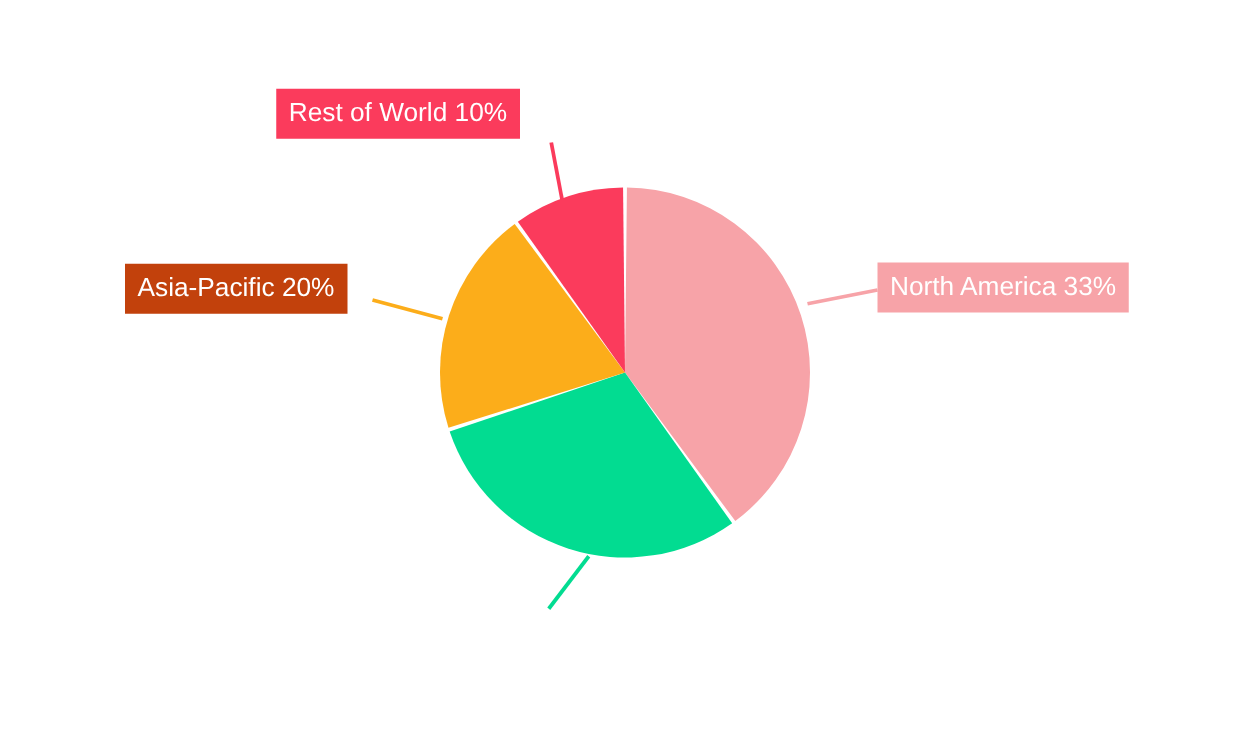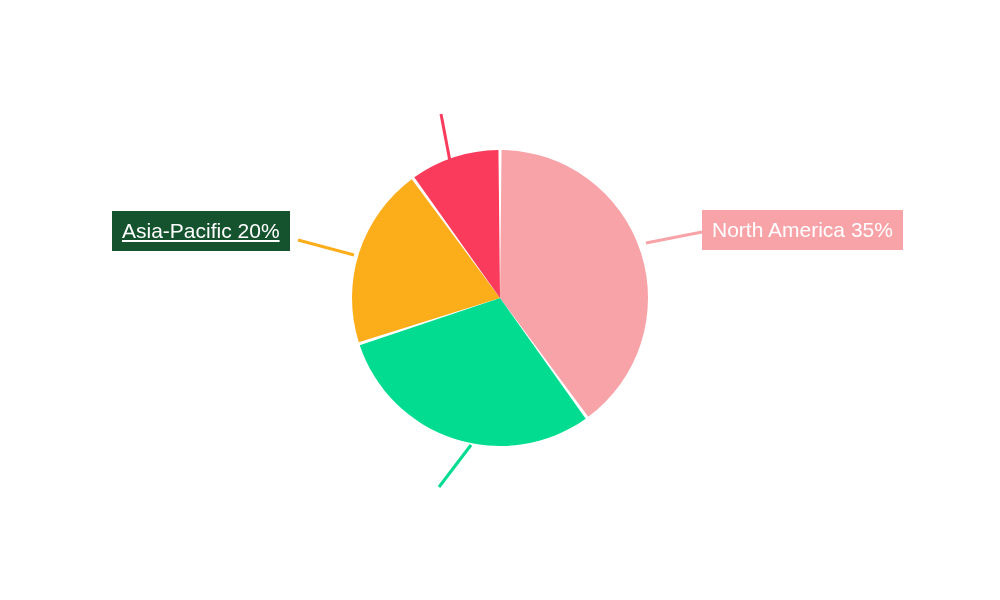--- a/index.html
+++ b/index.html
@@ -48,22 +48,25 @@
       </g>
     <g id="pie-slices">
         <path d="M 500 298 L 501.55 150.01 A 148 148 0 0 1 588.24 416.82 Z" fill="#f7a3a8"></path>
         <path d="M 500 298 L 585.73 418.64 A 148 148 0 0 1 359.73 345.21 Z" fill="#02dc91"></path>
         <path d="M 500 298 L 358.77 342.26 A 148 148 0 0 1 411.76 179.18 Z" fill="#fcad1a"></path>
         <path d="M 500 298 L 414.27 177.36 A 148 148 0 0 1 498.45 150.01 Z" fill="#fb3b5c"></path>
       </g>
   </svg>
 
   <div class="slice-label" id="label-north-america" style="left: 702px; top: 210px; background: rgb(247, 163, 168);">
-    <span>North America 35%</span>
+    <span>North America 33%</span>
   </div>
 
 
-  <div class="slice-label" id="label-asia-pacific" style="left: 112px; top: 211px; background: #14532d; text-decoration: underline;">
+  <div class="slice-label" id="label-asia-pacific" style="left: 100px; top: 211px; background: #c2410c;">
     <span>Asia-Pacific 20%</span>
   </div>
 
+  <div class="slice-label" id="label-rest-of-world" style="left: 221px; top: 71px; background: rgb(251, 59, 92);">
+    <span>Rest of World 10%</span>
+  </div>
 
 </div>
 
 </body></html>

